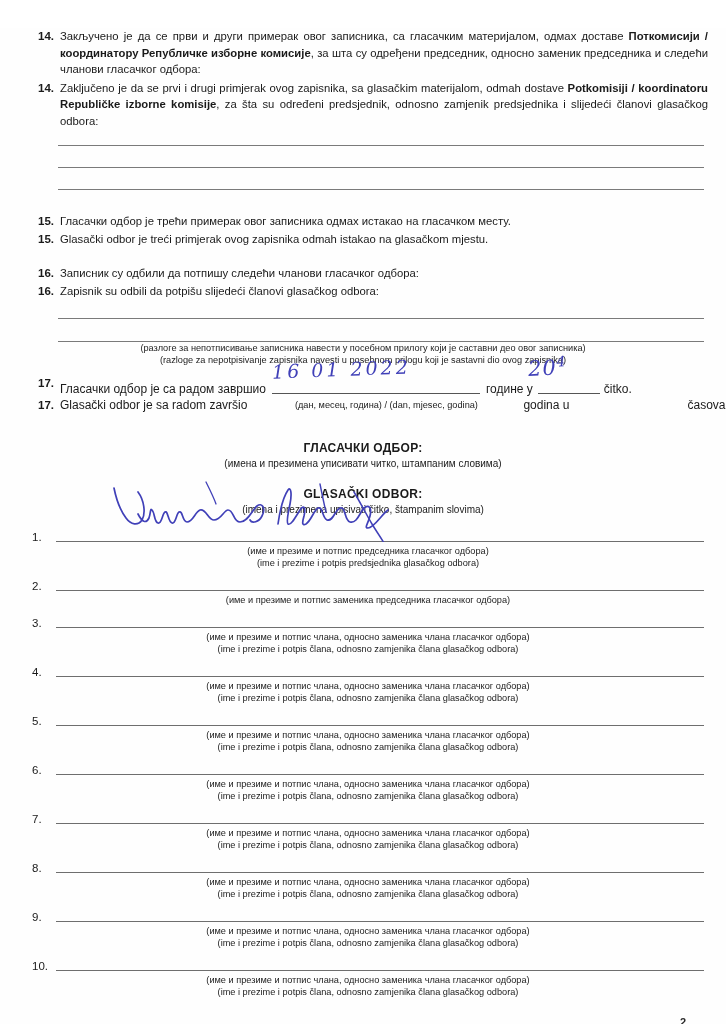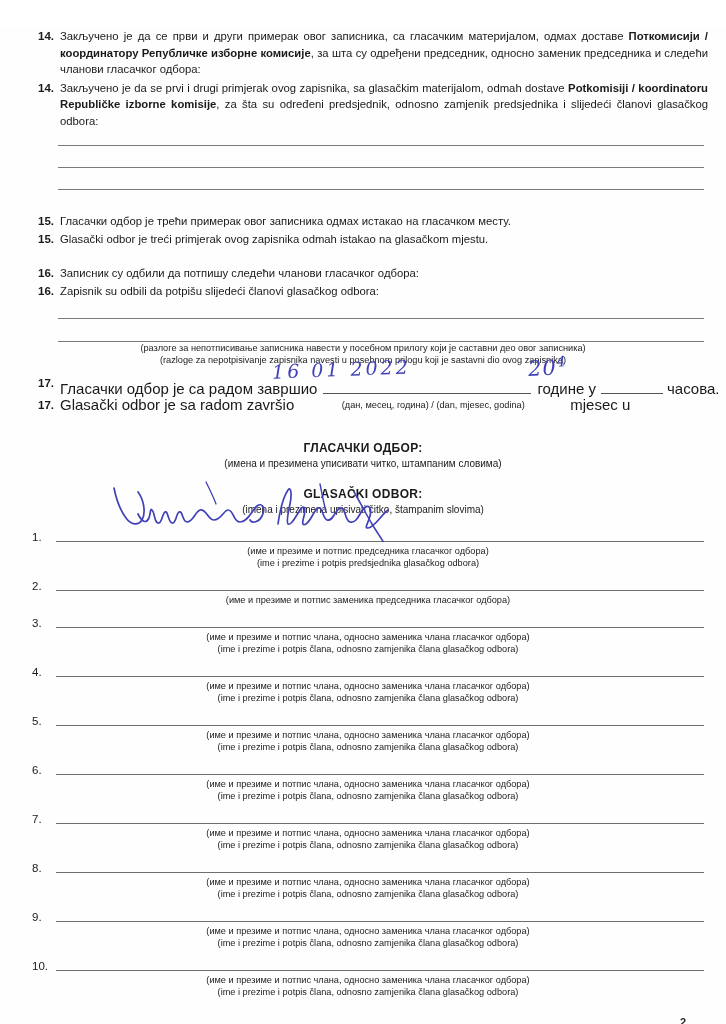--- a/index.html
+++ b/index.html
@@ -63,21 +63,21 @@
   }
 
   
   .row17 {
     display: flex;
     align-items: flex-start;
     padding: 0 18px 0 32px;
     position: relative;
   }
   .row17 .lbl {
-    font-size: 15px;
+    font-size: 12px;
     line-height: 16.5px;
     white-space: nowrap;
   }
   .blank-line {
     border-bottom: 1px solid #555;
     display: inline-block;
   }
 
   
   .head-center {
@@ -163,21 +163,21 @@
   <div class="clause" style="margin-top:28px;">
     <div class="clause-num">14.</div>
     <div class="clause-text">
       <span>Закључено је да се први и други примерак овог записника, са гласачким материјалом, одмах доставе </span><b>Поткомисији / координатору Републичке изборне комисије</b><span>, за шта су одређени председник, односно заменик председника и следећи чланови гласачког одбора:</span>
     </div>
   </div>
 
   <div class="clause" style="margin-top:2px;">
     <div class="clause-num">14.</div>
     <div class="clause-text">
-      <span>Закључено je da se prvi i drugi primjerak ovog zapisnika, sa glasačkim materijalom, odmah dostave </span><b>Potkomisiji / koordinatoru Republičke izborne komisije</b><span>, za šta su određeni predsjednik, odnosno zamjenik predsjednika i slijedeći članovi glasačkog odbora:</span>
+      <span>Zaključeno je da se prvi i drugi primjerak ovog zapisnika, sa glasačkim materijalom, odmah dostave </span><b>Potkomisiji / koordinatoru Republičke izborne komisije</b><span>, za šta su određeni predsjednik, odnosno zamjenik predsjednika i slijedeći članovi glasačkog odbora:</span>
     </div>
   </div>
 
   <div class="rule-wrap" style="margin-top:16px;">
     <div class="rule"></div>
     <div class="rule" style="margin-top:21px;"></div>
     <div class="rule" style="margin-top:21px;"></div>
   </div>
 
   <div class="clause" style="margin-top:23px;">
@@ -207,31 +207,31 @@
   <div class="caption">(razloge za nepotpisivanje zapisnika navesti u posebnom prilogu koji je sastavni dio ovog zapisnika)</div>
 
   <div class="row17" style="margin-top:9px;">
     <div class="clause-num" style="width:22px;flex:0 0 22px;">17.</div>
     <div style="flex:1;">
       <div style="display:flex;align-items:flex-end;">
         <span class="lbl">Гласачки одбор је са радом завршио</span>
         <span class="blank-line" style="width:208px;margin:0 6px 3px 6px;">&nbsp;</span>
         <span class="lbl">године у</span>
         <span class="blank-line" style="width:62px;margin:0 4px 3px 5px;">&nbsp;</span>
-        <span class="lbl">часова.</span>
+        <span class="lbl">čitko.</span>
       </div>
     </div>
   </div>
 
   <div class="row17" style="margin-top:0px;">
     <div class="clause-num" style="width:22px;flex:0 0 22px;">17.</div>
     <div style="flex:1;display:flex;align-items:flex-start;gap:26px;">
       <span class="lbl">Glasački odbor je sa radom završio</span>
       <span class="caption" style="width:214px;margin:2px 4px 0 6px;">(дан, месец, година) / (dan, mjesec, godina)</span>
-      <span class="lbl">mjesec u</span>
+      <span class="lbl">godina u</span>
       <span style="display:inline-block;width:66px;">&nbsp;</span>
       <span class="lbl">časova.</span>
     </div>
   </div>
 
   <div class="head-center" style="margin-top:26px;">ГЛАСАЧКИ ОДБОР:</div>
   <div class="sub-center" style="margin-top:3px;">(имена и презимена уписивати читко, штампаним словима)</div>
 
   <div class="head-center" style="margin-top:18px;">GLASAČKI ODBOR:</div>
   <div class="sub-center" style="margin-top:3px;">(imena i prezimena upisivati čitko, štampanim slovima)</div>

